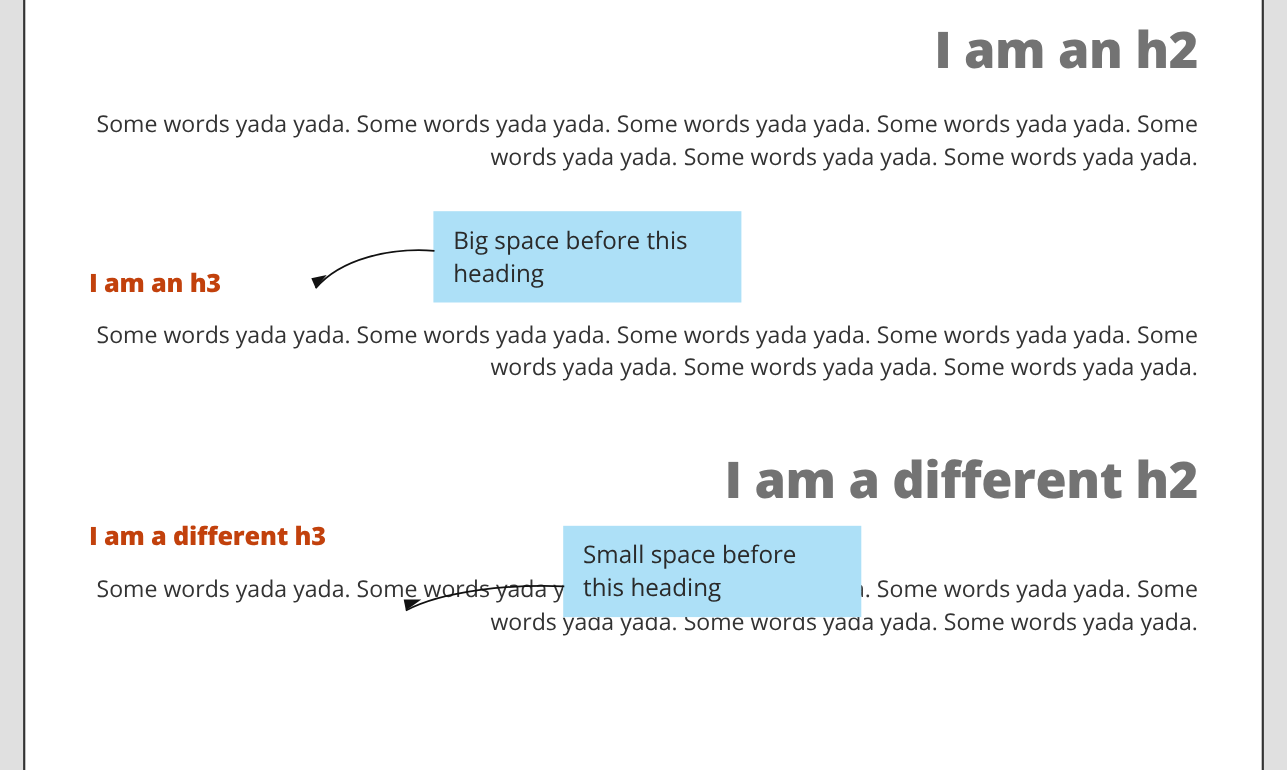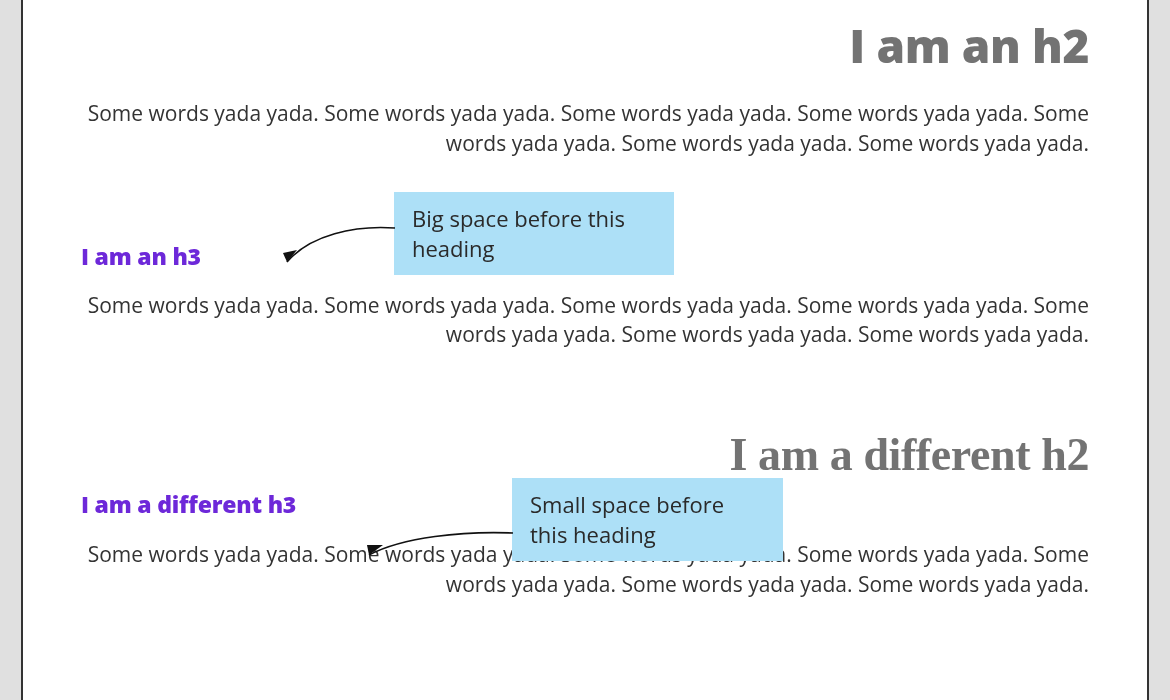--- a/index.html
+++ b/index.html
@@ -26,36 +26,36 @@
       font-weight: 800;
       letter-spacing: -0.4px;
       color: #737373;
       line-height: 1.2;
       text-align: right;
     }
     h3 {
       font-size: 23px;
       font-weight: 800;
       letter-spacing: -0.2px;
-      color: #6d28d9;
+      color: #c2410c;
       line-height: 1.2;
     }
     p {
       font-size: 21px;
       line-height: 1.4;
       color: #333;
       font-weight: 400;
       text-align: right;
     }
 
     .h2-first      { margin-top: 0; }
     .p-after-h2    { margin-top: 26px; }
     .h3-big        { margin-top: 85px; }
     .p-after-h3    { margin-top: 20px; }
-    .h2-second     { margin-top: 78px; font-family: Liberation Serif, serif; }
+    .h2-second     { margin-top: 60px; }
     .h3-small      { margin-top: 8px; }
     .p-after-h3-2  { margin-top: 22px; }
 
     .callout {
       position: absolute;
       background: #ade0f7;
       color: #2a2a2a;
       font-size: 22px;
       line-height: 1.35;
       text-align: left;

